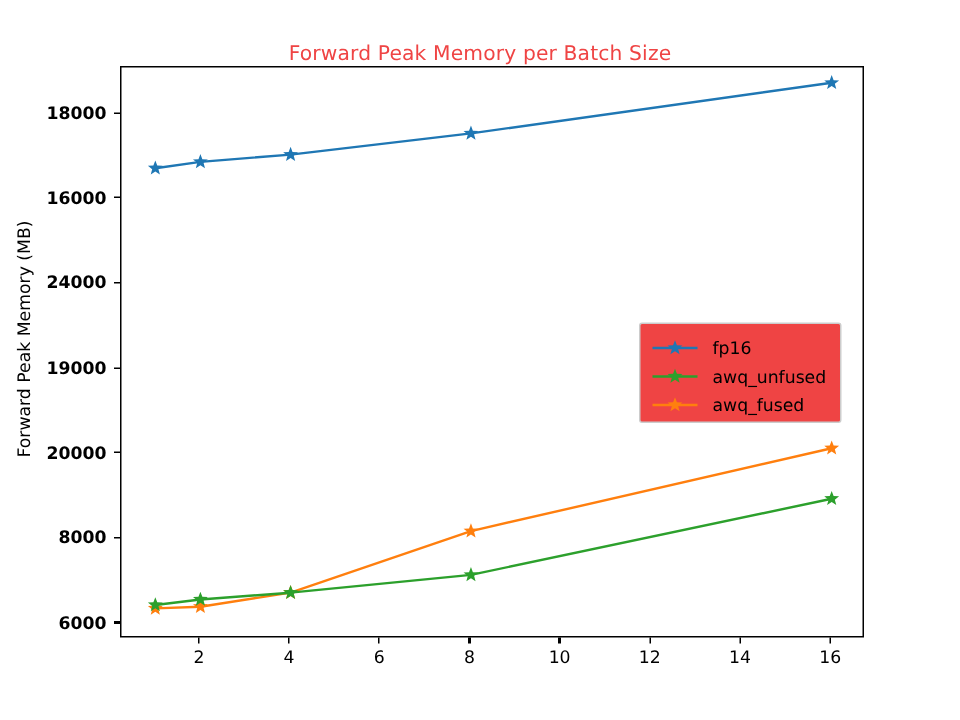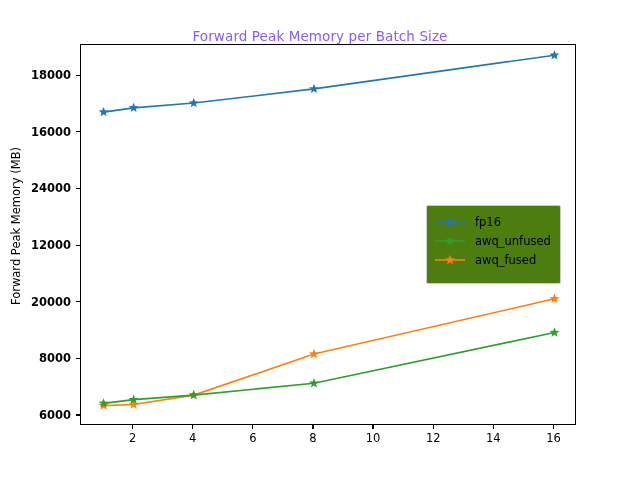--- a/index.html
+++ b/index.html
@@ -21,21 +21,21 @@
     background: #ffffff;
   }
   
   #chart-title {
     position: absolute;
     left: 0;
     top: 28px;
     width: 640px;
     text-align: center;
     font-size: 13.5px;
-    color: #8b5cf6;
+    color: #ef4444;
     letter-spacing: 0.1px;
   }
   
   #plot-area {
     position: absolute;
     left: 80px;
     top: 44px;
     width: 496px;
     height: 381px;
     border: 1.1px solid #000000;
@@ -113,25 +113,25 @@
     top: 5px;
     width: 60px;
     text-align: center;
     font-size: 11.5px;
     line-height: 16px;
   }
   
   #legend {
     position: absolute;
     left: 426px;
-    top: 205px;
-    background: #4d7c0f;
+    top: 215px;
+    background: #ef4444;
     border: 0.9px solid #cccccc;
     border-radius: 2px;
-    padding: 6px 9px 14px 7px;
+    padding: 6px 9px 2px 7px;
     box-sizing: border-box;
   }
   .legend-row {
     display: flex;
     align-items: center;
     height: 19px;
   }
   .legend-swatch {
     width: 32px;
     height: 14px;
@@ -164,21 +164,21 @@
       <div class="y-tick" style="top: 358.431px;">
         <div class="tick-mark"></div>
         <div class="tick-text">8000</div>
       </div>
       <div class="y-tick" style="top: 301.777px;">
         <div class="tick-mark"></div>
         <div class="tick-text">20000</div>
       </div>
       <div class="y-tick" style="top: 245.123px;">
         <div class="tick-mark"></div>
-        <div class="tick-text">12000</div>
+        <div class="tick-text">19000</div>
       </div>
       <div class="y-tick" style="top: 188.468px;">
         <div class="tick-mark"></div>
         <div class="tick-text">24000</div>
       </div>
       <div class="y-tick" style="top: 131.814px;">
         <div class="tick-mark"></div>
         <div class="tick-text">16000</div>
       </div>
       <div class="y-tick" style="top: 75.1599px;">

